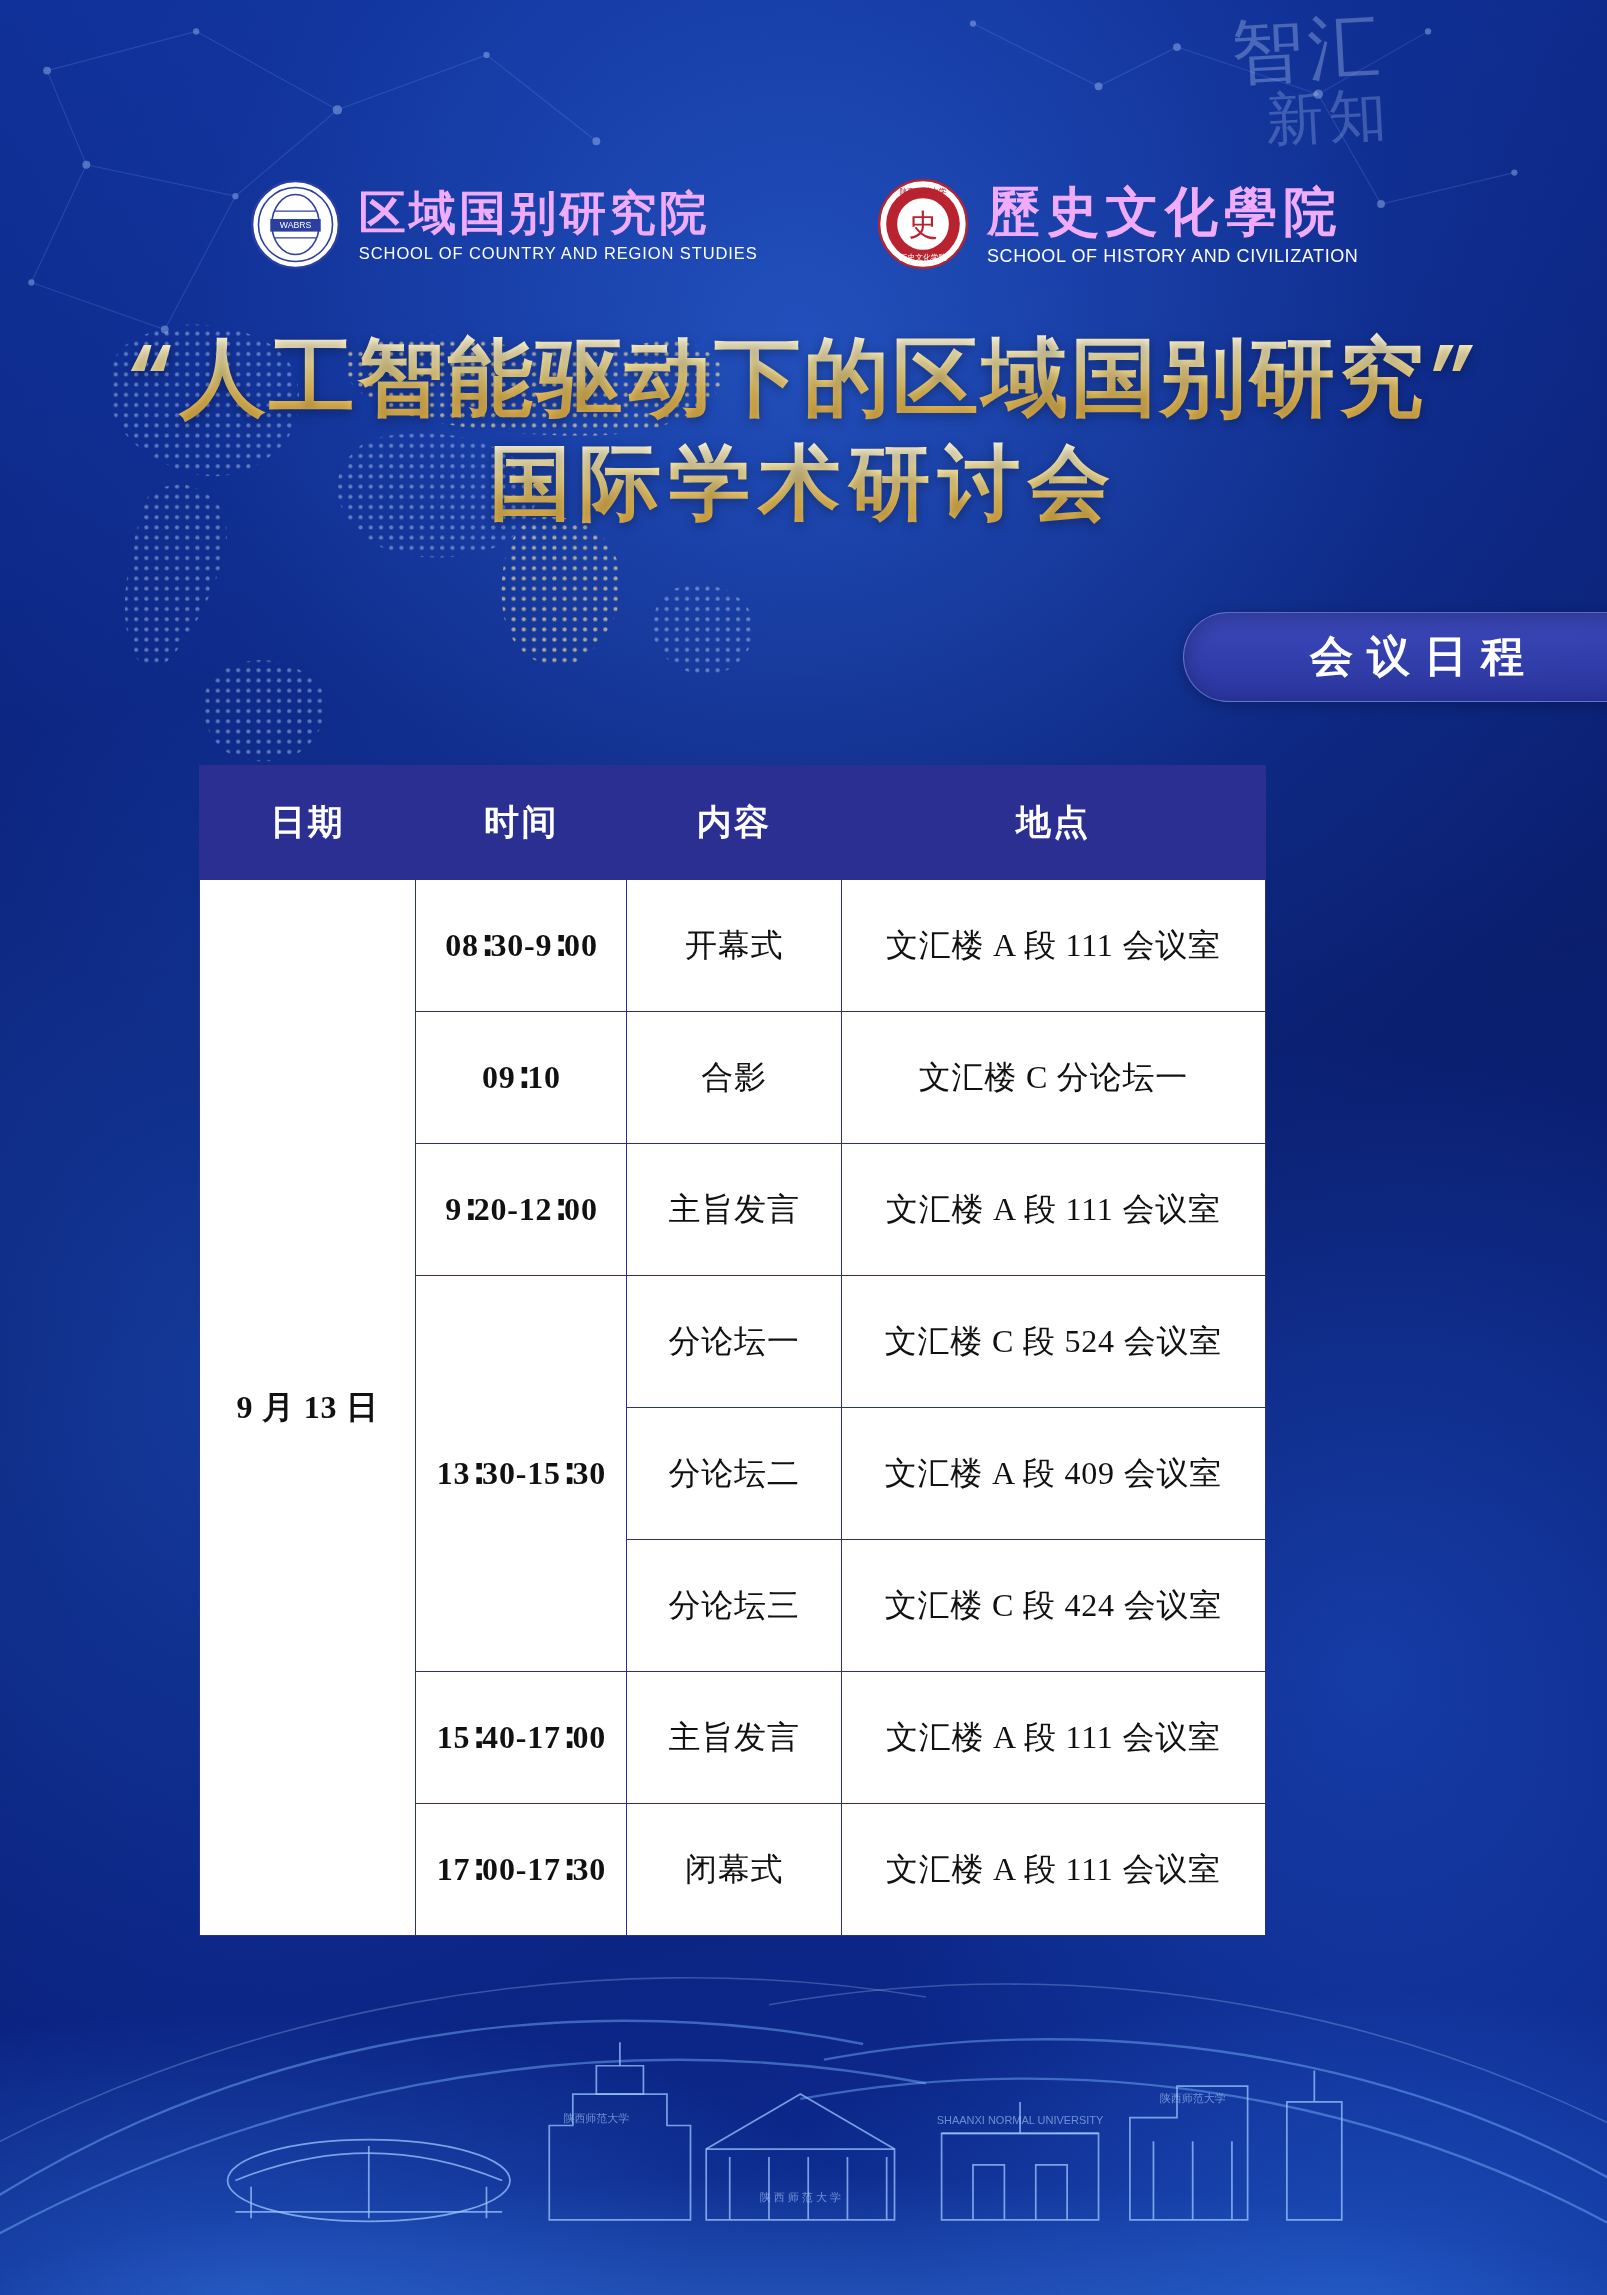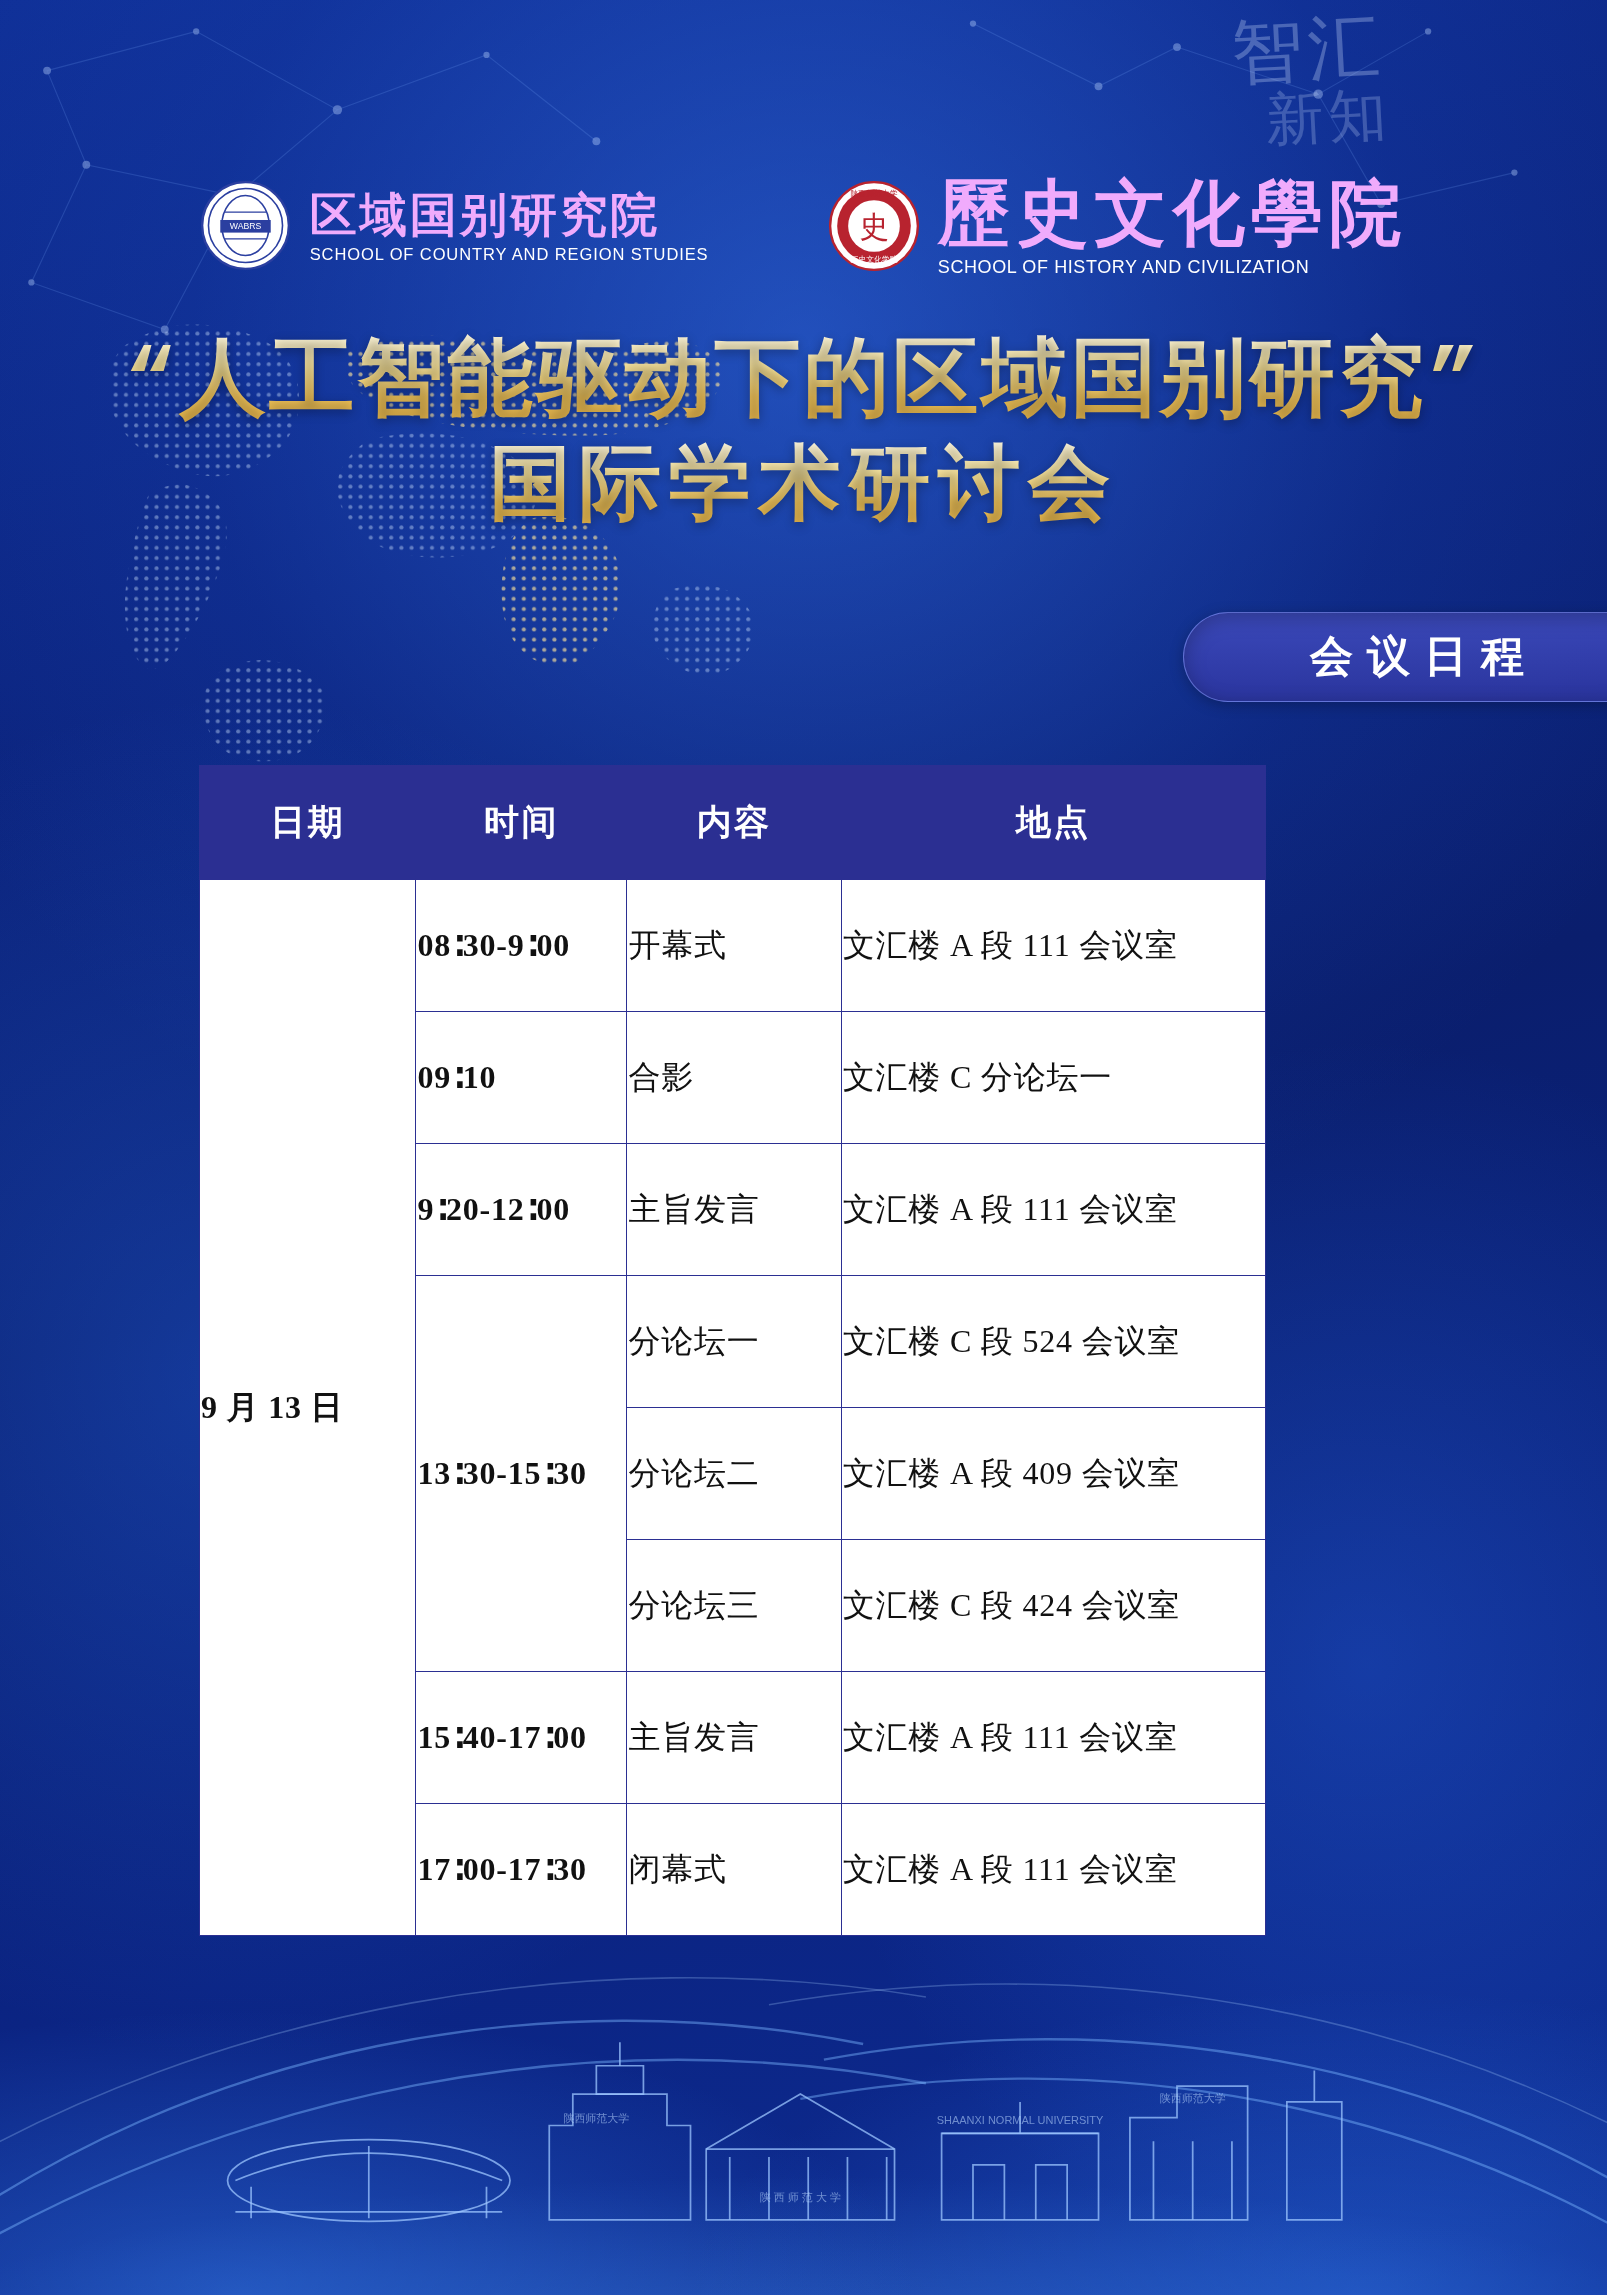--- a/index.html
+++ b/index.html
@@ -121,21 +121,21 @@
   }
   .logo-text-en {
     color: #ffffff;
     font-size: 16.5px;
     font-weight: normal;
     letter-spacing: 0.9px;
     font-family: "Liberation Sans", sans-serif;
     white-space: nowrap;
     margin-top: 4.7px;
   }
-  .logo-b .logo-text-cn { font-size: 72px; letter-spacing: 6.3px; }
+  .logo-b .logo-text-cn { font-size: 53px; letter-spacing: 6.3px; }
   .logo-b .logo-text-en { font-size: 18px; letter-spacing: 0.6px; }
 
   
   .title-block {
     position: absolute;
     top: 330px;
     left: 0; width: 100%;
     text-align: center;
   }
   .title-line {
@@ -203,20 +203,21 @@
     letter-spacing: 2.4px;
     height: 111px;
     border: 1.6px solid #2b2f92;
     font-family: "Liberation Serif", serif;
   }
   table.schedule thead th + th { border-left: 1.6px solid #8f93d6; font-family: Liberation Serif, serif; }
 
   table.schedule tbody td {
     border: 1.6px solid #2b2f92;
     height: 129px;
+    text-align: center;
     vertical-align: middle;
     color: #111111;
     font-size: 32px;
     font-family: "Liberation Serif", serif;
     letter-spacing: 0.8px;
     background: #ffffff;
   }
   td.cell-date { font-weight: bold; font-size: 34px; letter-spacing: 3.1px; }
   td.cell-time { font-weight: bold; font-size: 31px; letter-spacing: 0.8px; }
   td.cell-item { font-size: 33px; letter-spacing: 1.6px; }

